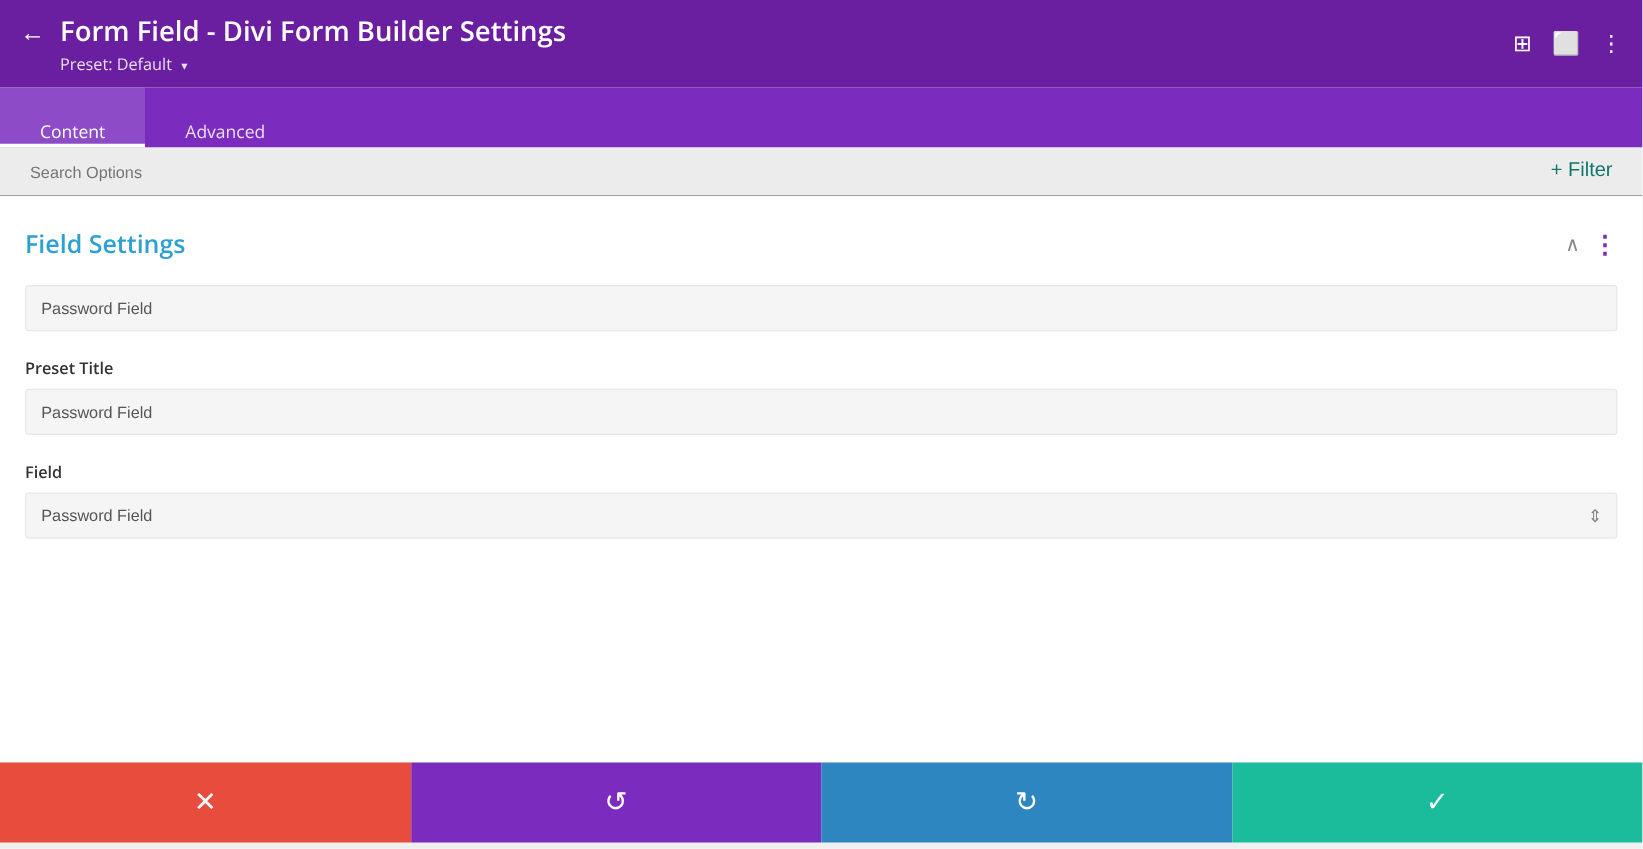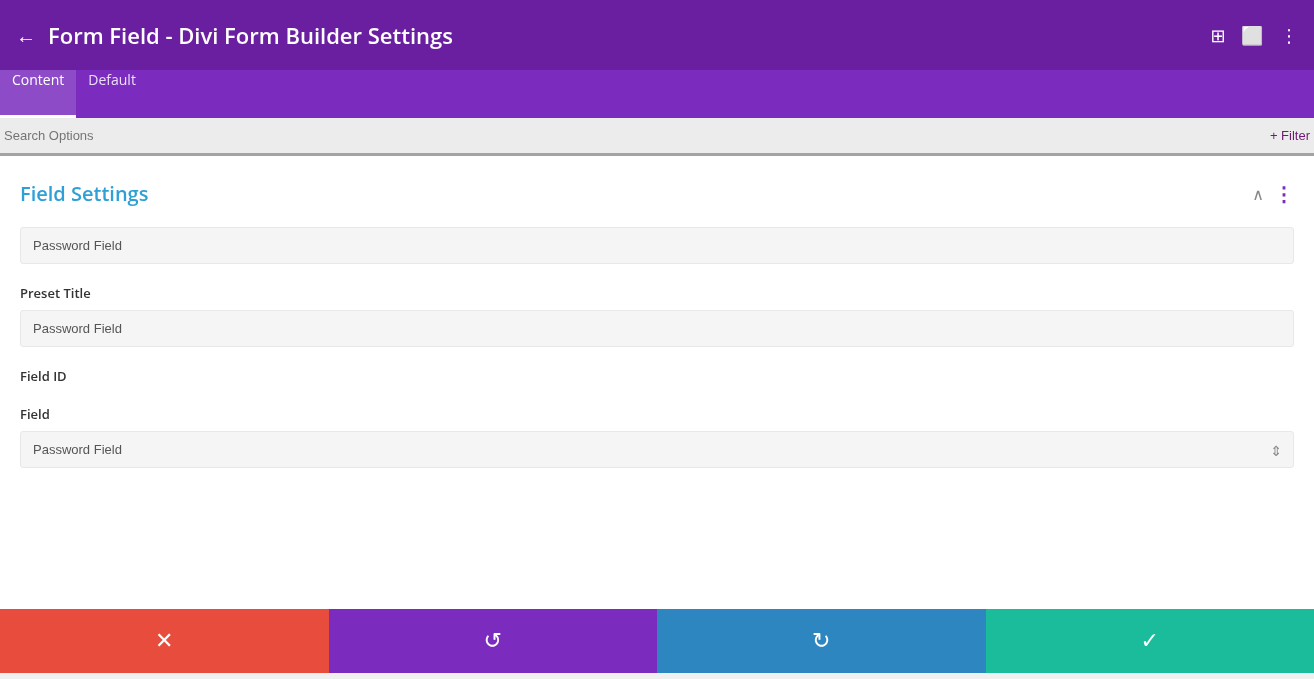--- a/index.html
+++ b/index.html
@@ -55,58 +55,58 @@
     }
 
     
     .tabs {
       background: #7b2cbf;
       display: flex;
       height: 48px;
       align-items: stretch;
     }
     .tab {
-      padding: 0 12px;
-      display: flex;
-      align-items: flex-start;
+      padding: 0 32px;
+      display: flex;
+      align-items: flex-end;
       color: rgba(255,255,255,0.85);
       font-size: 14px;
       font-weight: 500;
       cursor: pointer;
       border-bottom: 3px solid transparent;
       transition: all 0.2s;
     }
     .tab.active {
       background: rgba(255,255,255,0.15);
       color: white;
       border-bottom: 3px solid white;
     }
 
     
     .search-bar {
       background: #ececec;
-      padding: 10px 4px;
+      padding: 10px 24px;
       display: flex;
       align-items: center;
       gap: 8px;
-      border-bottom: 3px solid #a3a3a3;
+      border-bottom: 1px solid #a3a3a3;
     }
     .search-input {
       flex: 1;
       border: none;
       background: transparent;
       font-size: 13px;
       color: #888;
       outline: none;
     }
     .filter-btn {
       background: none;
       border: none;
-      color: #701a75;
-      font-size: 13px;
+      color: #0f766e;
+      font-size: 16px;
       cursor: pointer;
       font-weight: 500;
       display: flex;
       align-items: center;
       gap: 4px;
     }
 
     
     .content-area {
       background: white;
@@ -214,34 +214,38 @@
   </style>
 </head>
 <body>
 
 <div class="header">
   <div class="header-left">
     <div class="header-title-row">
       <span class="back-icon">←</span>
       <span class="header-title">Form Field - Divi Form Builder Settings</span>
     </div>
+    <span class="header-subtitle">
+      <span>Preset: Default</span>
+      <span class="dropdown-arrow">▾</span>
+    </span>
   </div>
   <div class="header-right">
     <span class="header-icon">⊞</span>
     <span class="header-icon">⬜</span>
     <span class="header-icon">⋮</span>
   </div>
 </div>
 
 <div class="tabs">
   <div class="tab active">
     <span>Content</span>
   </div>
   <div class="tab">
-    <span>Default</span>
+    <span>Advanced</span>
   </div>
 </div>
 
 <div class="search-bar">
   <input class="search-input" type="text" placeholder="Search Options" style="">
   <button class="filter-btn">
     <span>+ Filter</span>
   </button>
 </div>
 
@@ -258,21 +262,20 @@
   <div class="form-group">
     <input class="field-input" type="text" value="Password Field" style="">
   </div>
 
   <div class="form-group">
     <label class="field-label">Preset Title</label>
     <input class="field-input" type="text" value="Password Field" style="">
   </div>
 
   <div class="form-group">
-    <label class="field-label">Field ID</label>
   </div>
 
   <div class="form-group">
     <label class="field-label">Field</label>
     <div class="field-select-wrap">
       <select class="field-select">
         <option>Password Field</option>
       </select>
       <span class="select-arrow">⇕</span>
     </div>

